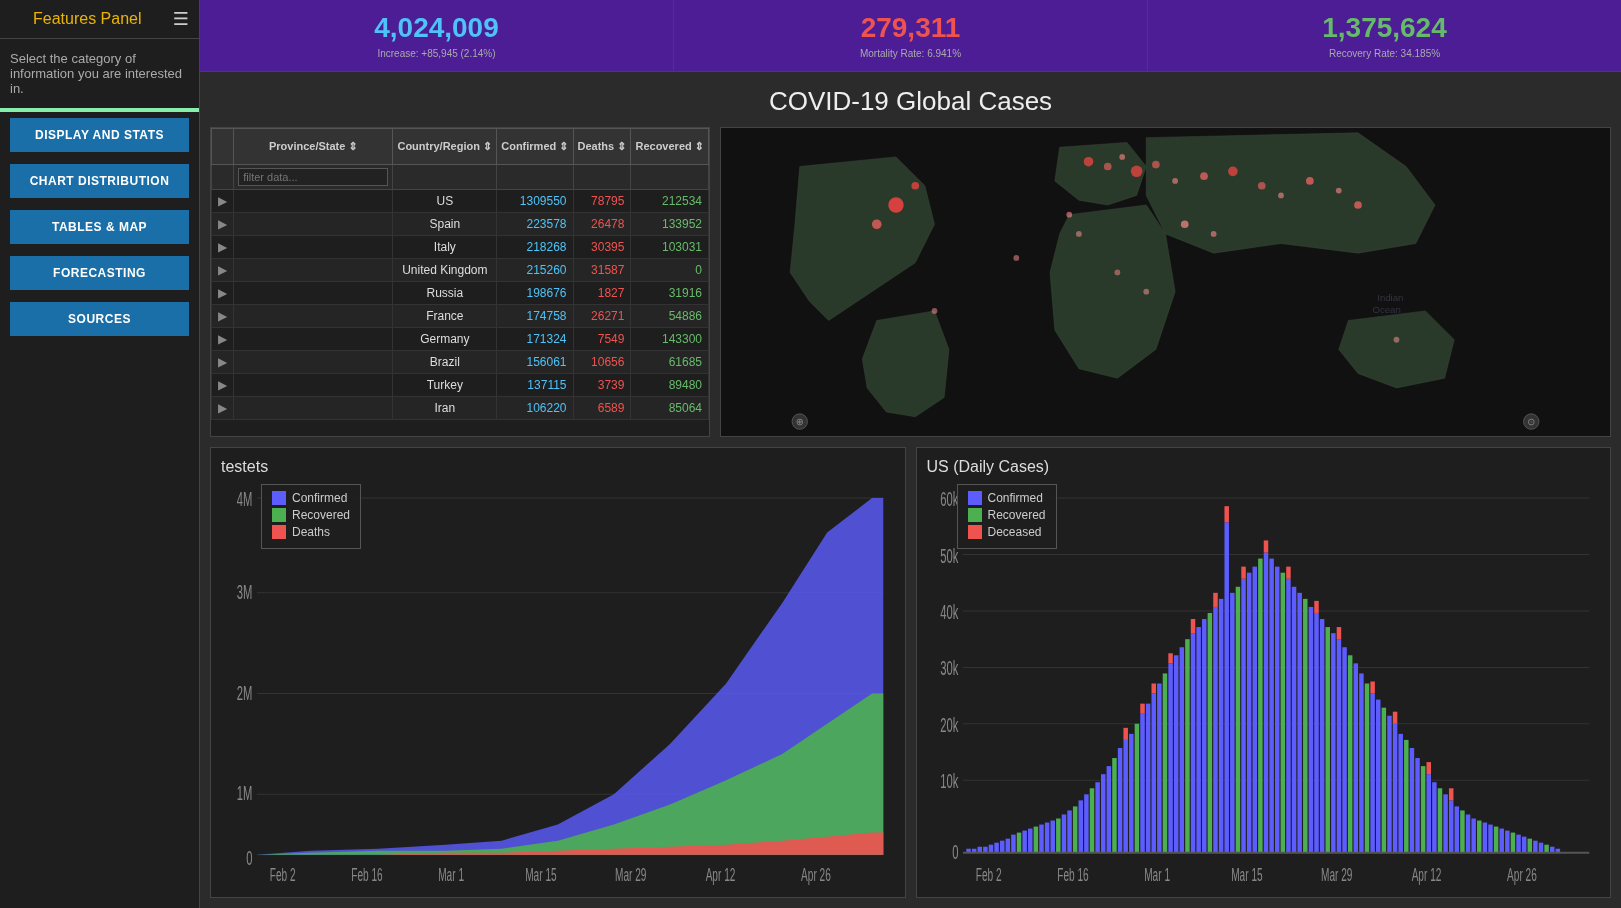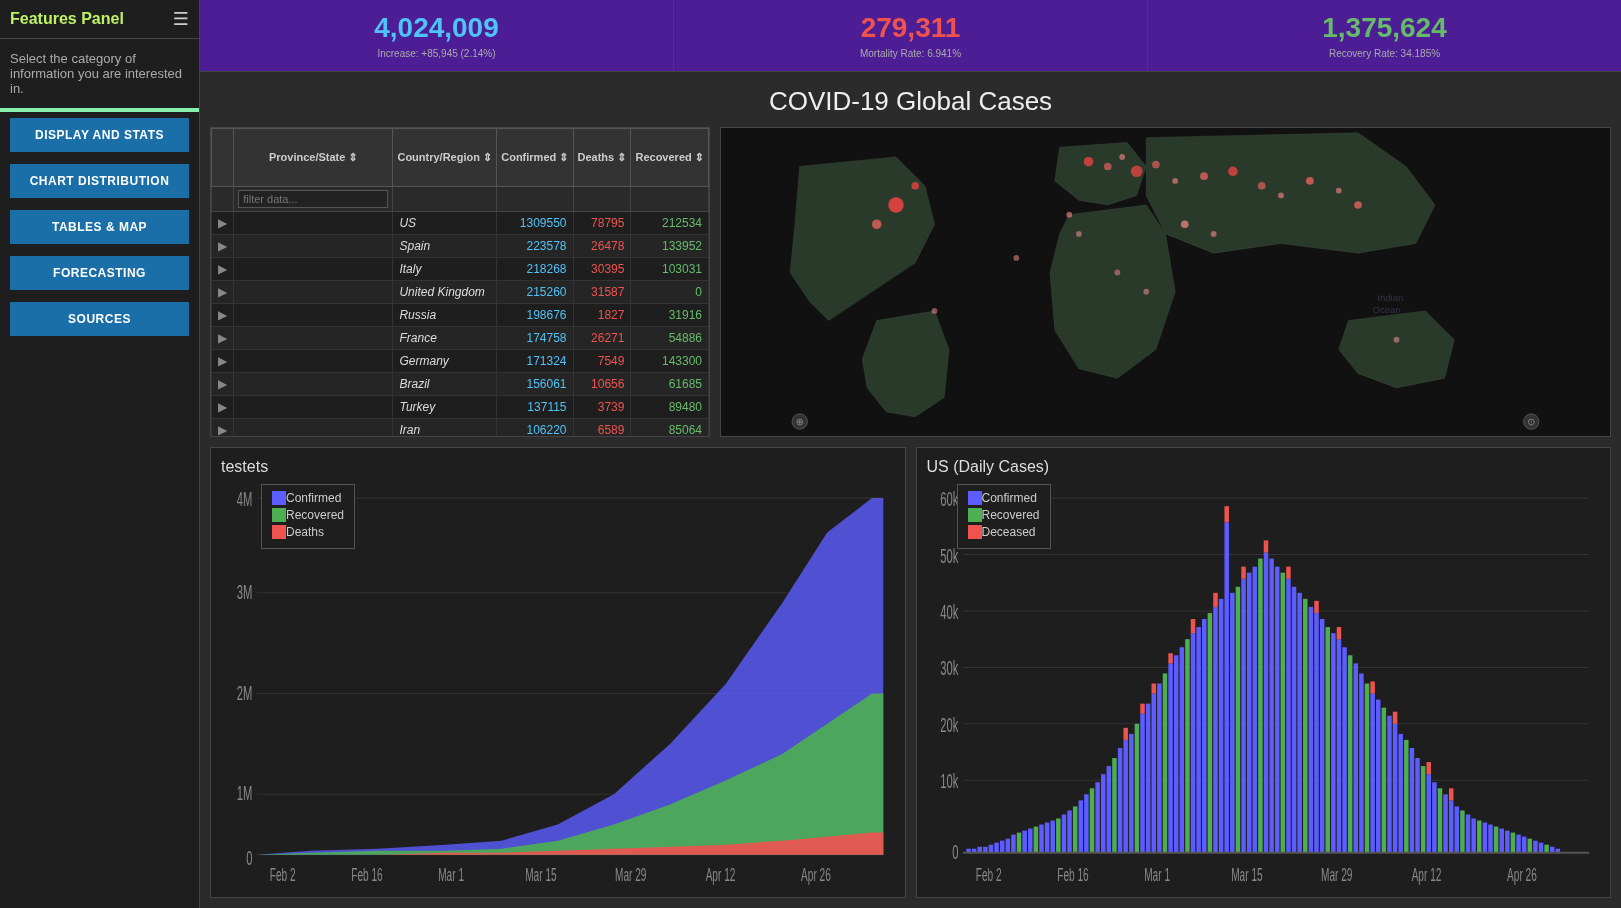--- a/index.html
+++ b/index.html
@@ -23,23 +23,24 @@
     }
     #sidebar-header {
       display: flex;
       align-items: center;
       justify-content: space-between;
       padding: 8px 10px;
       border-bottom: 1px solid #444;
       background: #1e1e1e;
     }
     #sidebar-title {
-      color: #bef264;
+      color: #eab308;
       font-size: 16px;
-      font-weight: bold;
+      font-weight: normal;
+      margin-left: 23px;
     }
     #hamburger-icon {
       color: #ccc;
       font-size: 18px;
       cursor: pointer;
     }
     #sidebar-desc {
       padding: 12px 10px;
       font-size: 13px;
       color: #aaa;
@@ -118,21 +119,21 @@
       border: 1px solid #444;
     }
     #data-table {
       width: 100%;
       border-collapse: collapse;
       font-size: 12px;
     }
     #data-table th {
       background: #333;
       color: #ccc;
-      padding: 22px 4px;
+      padding: 11px 4px;
       border: 1px solid #555;
       text-align: center;
       font-size: 11px;
       white-space: nowrap;
     }
     #data-table .filter-row td {
       background: #2a2a2a;
       padding: 3px 4px;
       border: 1px solid #444;
     }
@@ -142,21 +143,21 @@
       color: #ccc;
       width: 100%;
       padding: 2px 4px;
       font-size: 11px;
     }
     #data-table td {
       padding: 4px 6px;
       border: 1px solid #333;
       text-align: right;
     }
-    #data-table td.country { text-align: left; color: #ddd; font-style: italic; }
+    #data-table td.country { text-align: center; color: #ddd; }
     #data-table td.confirmed { color: #4fc3f7; }
     #data-table td.deaths { color: #ef5350; }
     #data-table td.recovered { color: #66bb6a; }
     #data-table td.arrow { text-align: center; color: #888; width: 14px; }
     .row-alt { background: #252525; }
     .row-norm { background: #1e1e1e; }
 
     
     #map-container {
       flex: 1;
@@ -195,21 +196,21 @@
       top: 36px;
       left: 50px;
       background: rgba(30,30,30,0.9);
       border: 1px solid #555;
       padding: 6px 10px;
       font-size: 12px;
     }
     .legend-item {
       display: flex;
       align-items: center;
-      gap: 0;
+      gap: 6px;
       margin-bottom: 3px;
     }
     .legend-box {
       width: 14px;
       height: 14px;
       display: inline-block;
     }
   </style>
 </head>
 <body>

